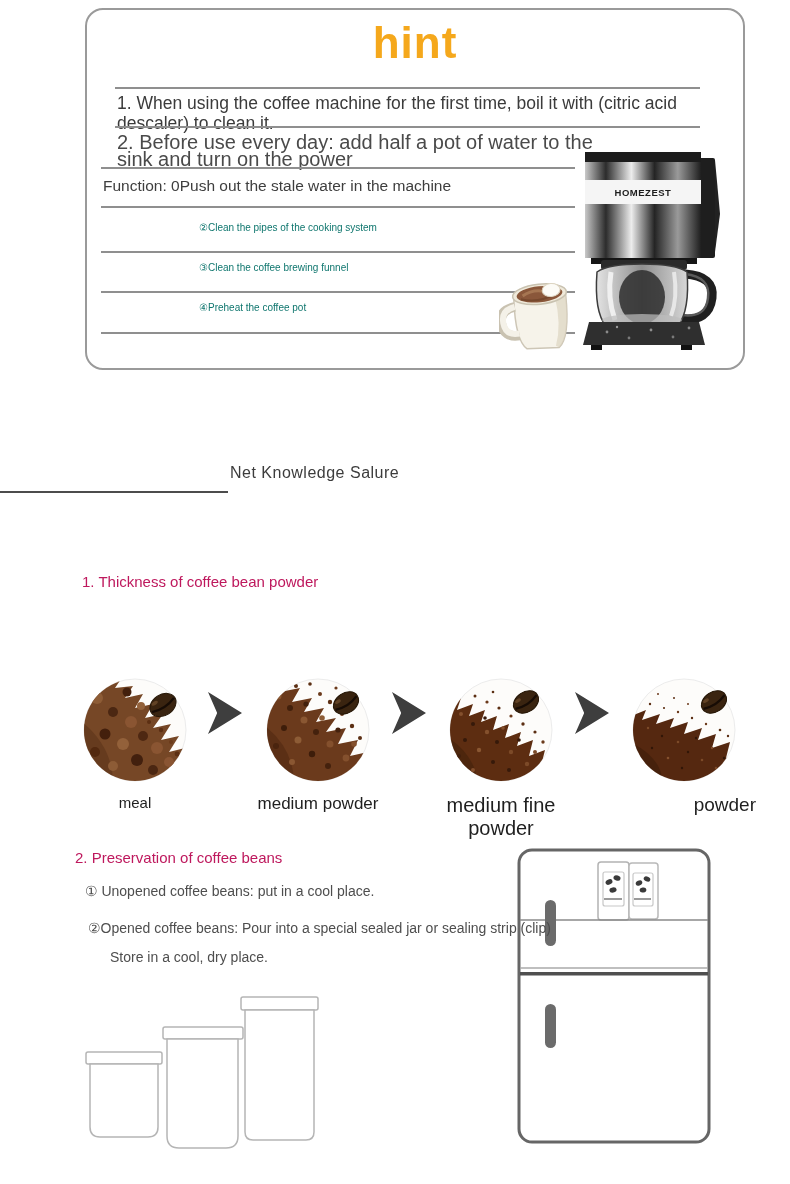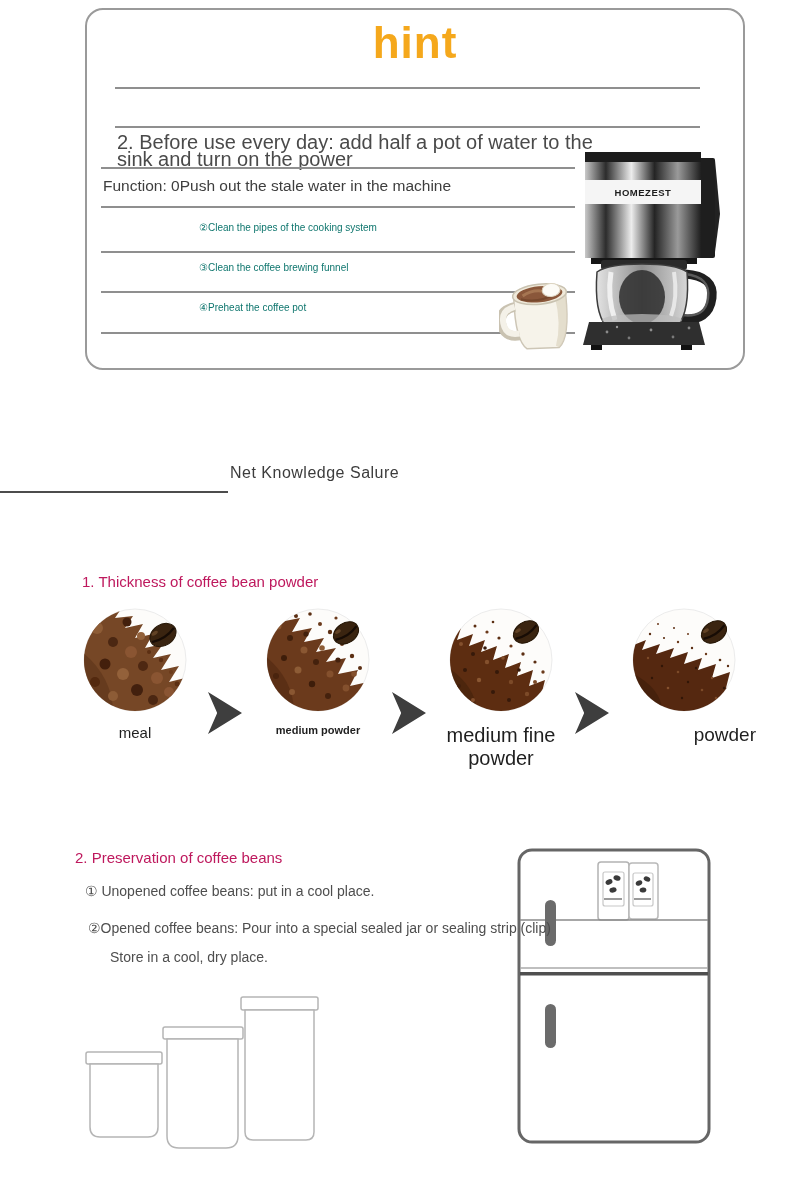--- a/index.html
+++ b/index.html
@@ -33,21 +33,21 @@
   }
   .hint-step { position:absolute; left:112px; font-size:10px; color:#0f766e; }
 
   
   .heading-underline { position:absolute; left:0; top:491px; width:228px; height:2px; background:#4c4c4c; }
   .nk-heading {
     position:absolute; left:230px; top:464px; font-size:16px; color:#3c3c3c; letter-spacing:0.5px;
   }
   .sec-title { position:absolute; font-size:15px; color:#be185d; }
 
-  .grind-fig { position:absolute; top:608px; width:144px; text-align:center; }
+  .grind-fig { position:absolute; top:678px; width:144px; text-align:center; }
   .grind-svg { width:104px; height:104px; display:block; margin:0 auto; }
   .grind-label { margin-top:12px; color:#1f1f1f; }
   .arrow {
     position:absolute; top:692px; width:34px; height:42px; background:#3e3e3e;
     clip-path:polygon(0% 0%, 100% 50%, 0% 100%, 27% 50%);
   }
 
   .point-text { position:absolute; font-size:14px; color:#4e4e4e; z-index:3; }
 
   .fridge-wrap { position:absolute; left:516px; top:844px; width:196px; height:302px; z-index:1; }
@@ -58,20 +58,21 @@
 </style>
 </head>
 <body>
 
 <div class="page">
 
   <div class="hint-card">
     <div class="hint-title">hint</div>
 
     <div class="hline" style="left:28px; top:77px;  width:585px;"></div>
+    <div class="hint-item1">1. When using the coffee machine for the first time, boil it with (citric acid descaler) to clean it.</div>
     <div class="hline" style="left:28px; top:116px; width:585px;"></div>
 
     <div class="hint-item2">2. Before use every day: add half a pot of water to the sink and turn on the power</div>
     <div class="hline" style="left:14px; top:157px; width:474px;"></div>
 
     <div class="hint-func">Function: 0Push out the stale water in the machine</div>
     <div class="hline" style="left:14px; top:196px; width:474px;"></div>
 
     <div class="hint-step" style="top:212px;">②Clean the pipes of the cooking system</div>
     <div class="hline" style="left:14px; top:241px; width:474px;"></div>
@@ -224,21 +225,21 @@
           <circle cx="86" cy="48" r="2.2" fill="#5c2f13"></circle>
         <circle cx="94" cy="60" r="2" fill="#5c2f13"></circle>
           <circle cx="70" cy="10" r="1.6" fill="#6b3a1b"></circle>
       </g>
       <g transform="rotate(-33 80 25)">
         <ellipse cx="80" cy="25" rx="13.5" ry="10" fill="#3a2410" stroke="#241505" stroke-width="1"></ellipse>
         <path d="M 67.5 25 Q 80 30 92.5 25" stroke="#170c05" stroke-width="2.3" fill="none"></path>
         <ellipse cx="74" cy="19.5" rx="3.2" ry="1.7" fill="#6b4a2b" opacity="0.8"></ellipse>
       </g>
     </svg>
-    <div class="grind-label" style="font-size:11px;font-weight:bold;">medium powder</div>
+    <div class="grind-label" style="font-size:17px;">medium powder</div>
   </div>
 
   <div class="arrow" style="left:392px;"></div>
 
   <div class="grind-fig" style="left:429px;">
     <svg class="grind-svg" viewBox="0 0 104 104">
       <defs>
           <clipPath id="cp2">
             <circle cx="52" cy="52" r="51"></circle>
           </clipPath>

